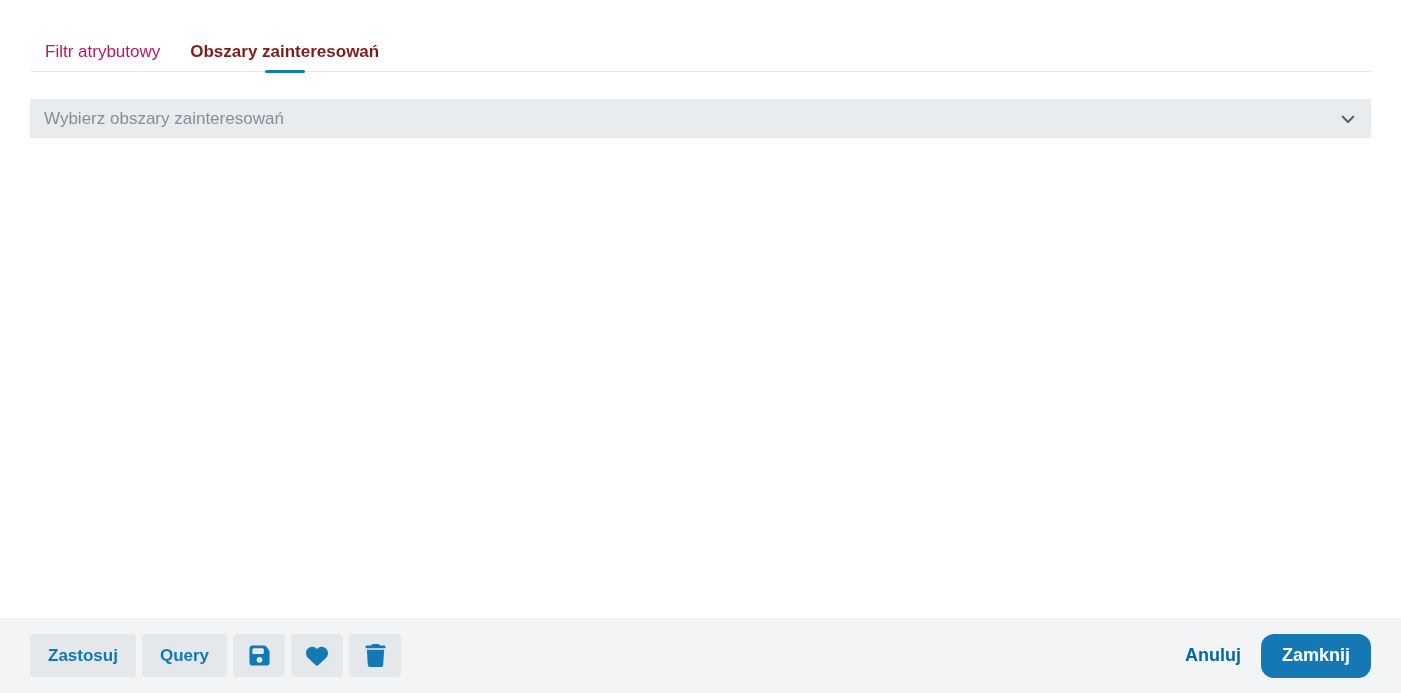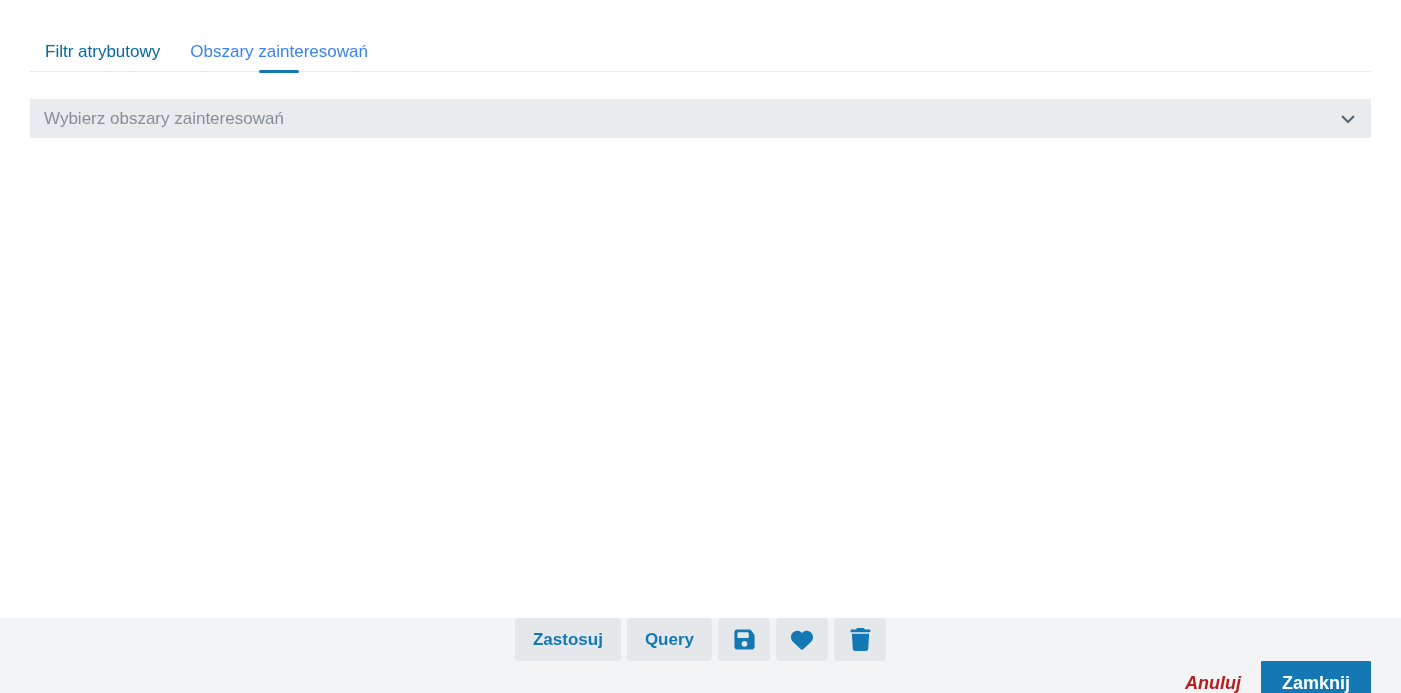--- a/index.html
+++ b/index.html
@@ -15,28 +15,28 @@
   .tabs-row {
     display: flex;
     margin: 0 30px;
     padding-top: 33px;
     border-bottom: 1px solid #e8ebee;
   }
   .tab {
     padding: 0 15px;
     line-height: 38px;
     font-size: 17px;
-    color: #0369a1;
+    color: #be185d;
     cursor: pointer;
     position: relative;
     white-space: nowrap;
   }
   .tab.active {
-    color: #3b82f6;
-    font-weight: 400;
+    color: #7f1d1d;
+    font-weight: 700;
   }
   .tab.active::after {
     content: "";
     position: absolute;
     left: 50%;
     transform: translateX(-50%);
     bottom: -2px;
     width: 40px;
     height: 3px;
     border-radius: 2px;
@@ -67,21 +67,20 @@
 
   
   .footer {
     position: absolute;
     left: 0; right: 0; bottom: 0;
     height: 75px;
     background: #f2f4f5;
     display: flex;
     align-items: center;
     padding: 0 30px;
-    flex-direction: column;
   }
   .footer-left {
     display: flex;
     align-items: center;
     gap: 6px;
   }
   .btn {
     height: 43px;
     border: none;
     border-radius: 4px;
@@ -101,32 +100,31 @@
 
   .footer-right {
     margin-left: auto;
     display: flex;
     align-items: center;
     gap: 18px;
   }
   .btn-link-danger {
     background: transparent;
     border: none;
-    color: #b91c1c;
+    color: #0369a1;
     font-family: inherit;
     font-size: 18px;
     font-weight: 600;
     cursor: pointer;
     padding: 0 2px;
-    font-style: italic;
   }
   .btn-primary {
     height: 44px;
     border: none;
-    border-radius: 1px;
+    border-radius: 13px;
     background: #1478b4;
     color: #ffffff;
     font-family: inherit;
     font-size: 18px;
     font-weight: 700;
     padding: 0 21px;
     cursor: pointer;
   }
 </style>
 </head>

